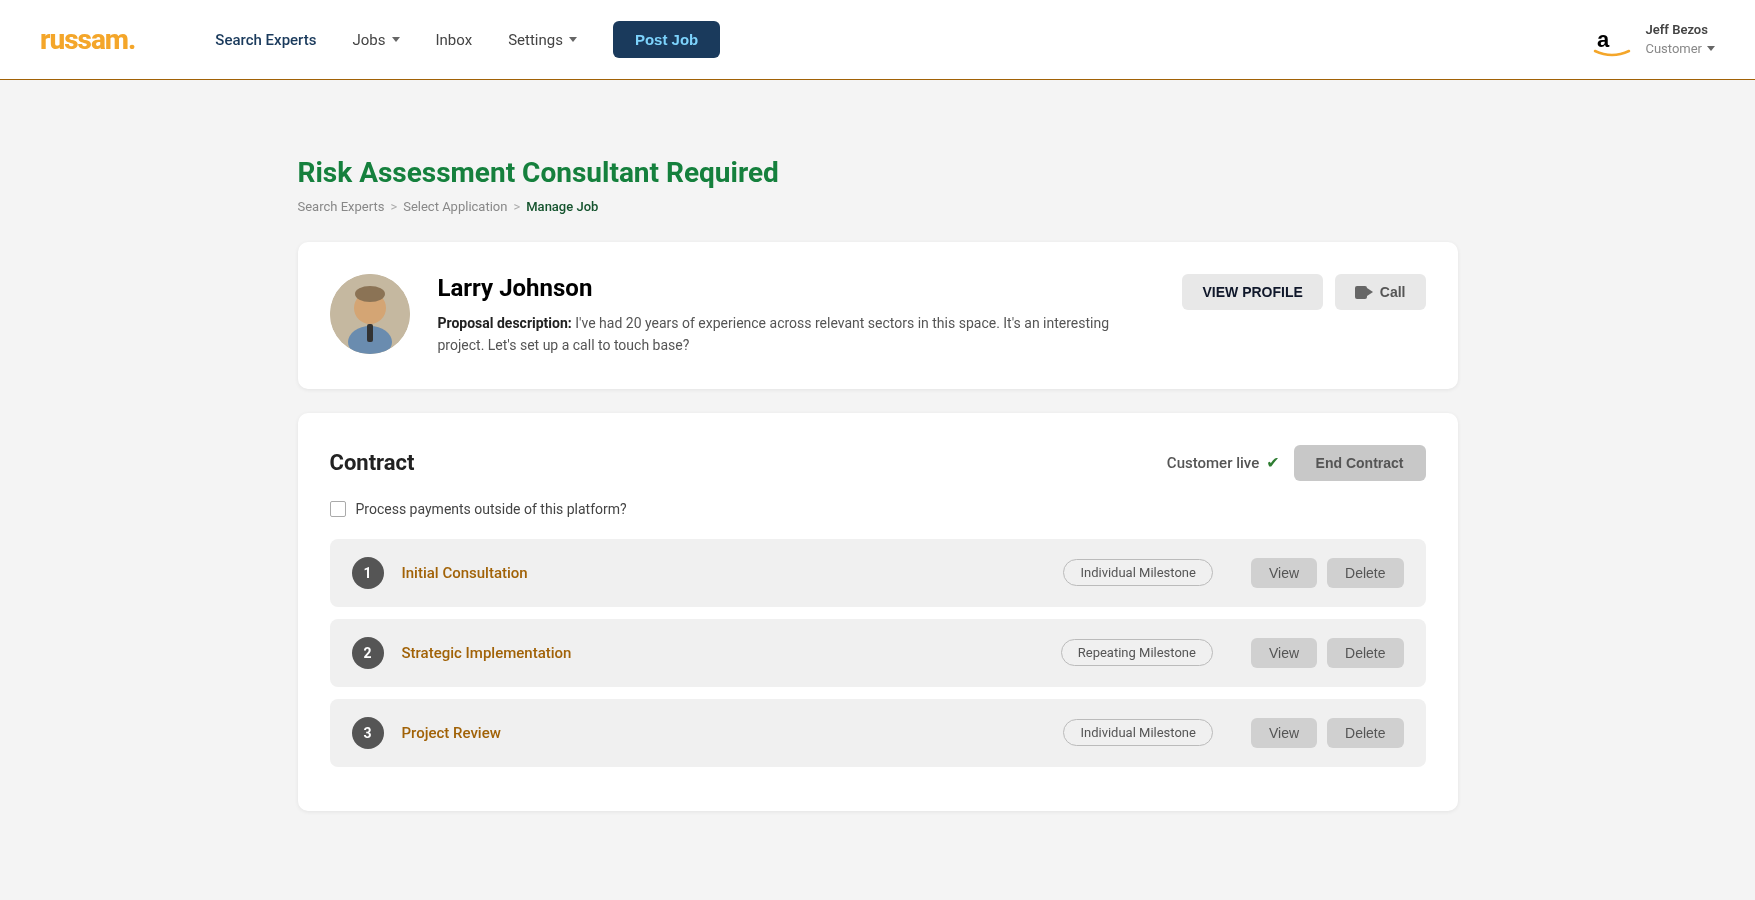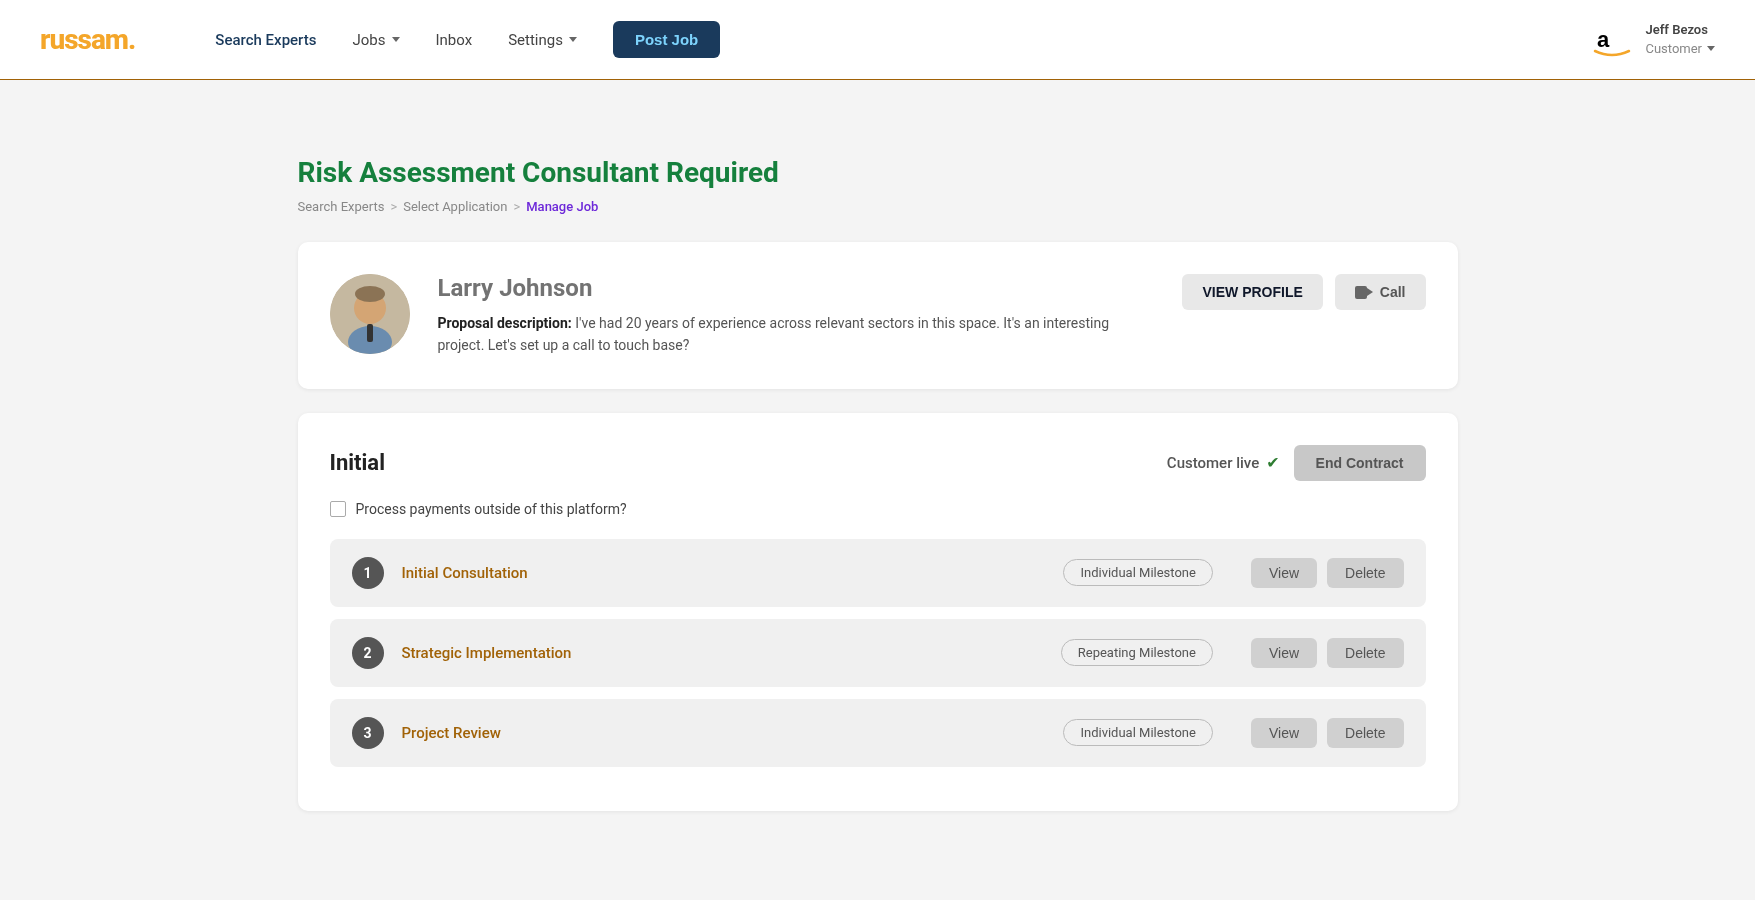--- a/index.html
+++ b/index.html
@@ -104,21 +104,21 @@
     .breadcrumb {
       display: flex;
       align-items: center;
       gap: 6px;
       font-size: 13px;
       color: #888;
       margin-bottom: 28px;
     }
     .breadcrumb .sep { color: #aaa; }
     .breadcrumb .crumb { color: #888; cursor: pointer; }
-    .breadcrumb .crumb.active { color: #6d28d9; font-weight: 500; }
+    .breadcrumb .crumb.active { color: #14532d; font-weight: 500; }
 
     
     .card {
       background: #fff;
       border-radius: 10px;
       box-shadow: 0 1px 4px rgba(0,0,0,0.07);
       padding: 32px;
       margin-bottom: 24px;
     }
 
@@ -138,21 +138,21 @@
       display: flex;
       align-items: center;
       justify-content: center;
     }
     
     .avatar svg { width: 80px; height: 80px; }
     .profile-info { flex: 1; }
     .expert-name {
       font-size: 24px;
       font-weight: 700;
-      color: #737373;
+      color: #000000;
       margin-bottom: 10px;
     }
     .proposal-desc {
       font-size: 14px;
       color: #555;
       line-height: 1.6;
     }
     .proposal-desc strong { color: #222; font-weight: 700; }
     .profile-actions {
       display: flex;
@@ -399,21 +399,21 @@
         <button class="btn-call">
           <span class="video-icon"></span>
           <span>Call</span>
         </button>
       </div>
     </div>
   </div>
 
   <div class="card">
     <div class="contract-header">
-      <h2 class="contract-title">Initial</h2>
+      <h2 class="contract-title">Contract</h2>
       <div class="contract-status-area">
         <div class="contract-live">
           <span>Customer live</span>
           <span class="check-icon">✔</span>
         </div>
         <button class="btn-end-contract">End Contract</button>
       </div>
     </div>
 
     <div class="checkbox-row">

